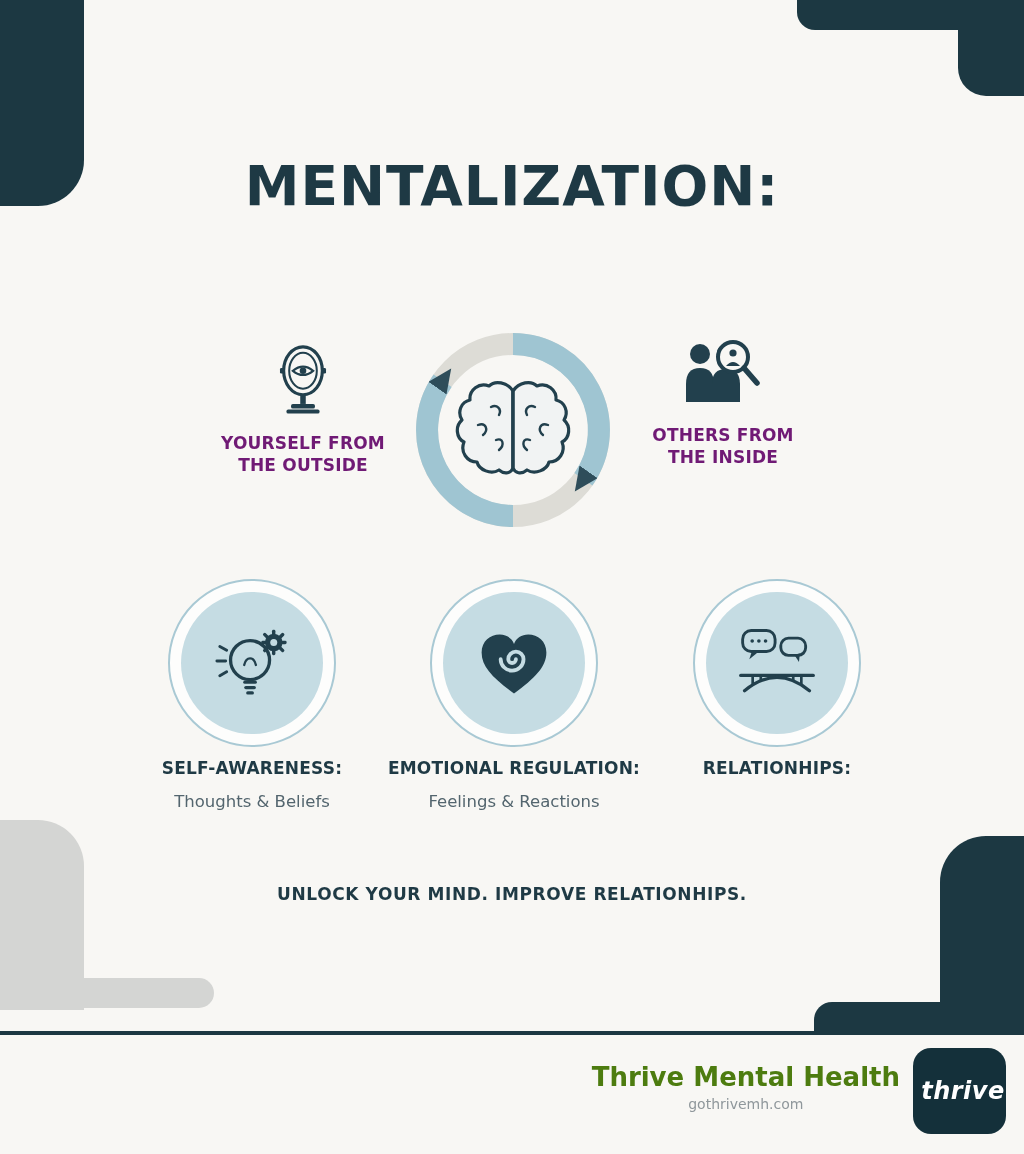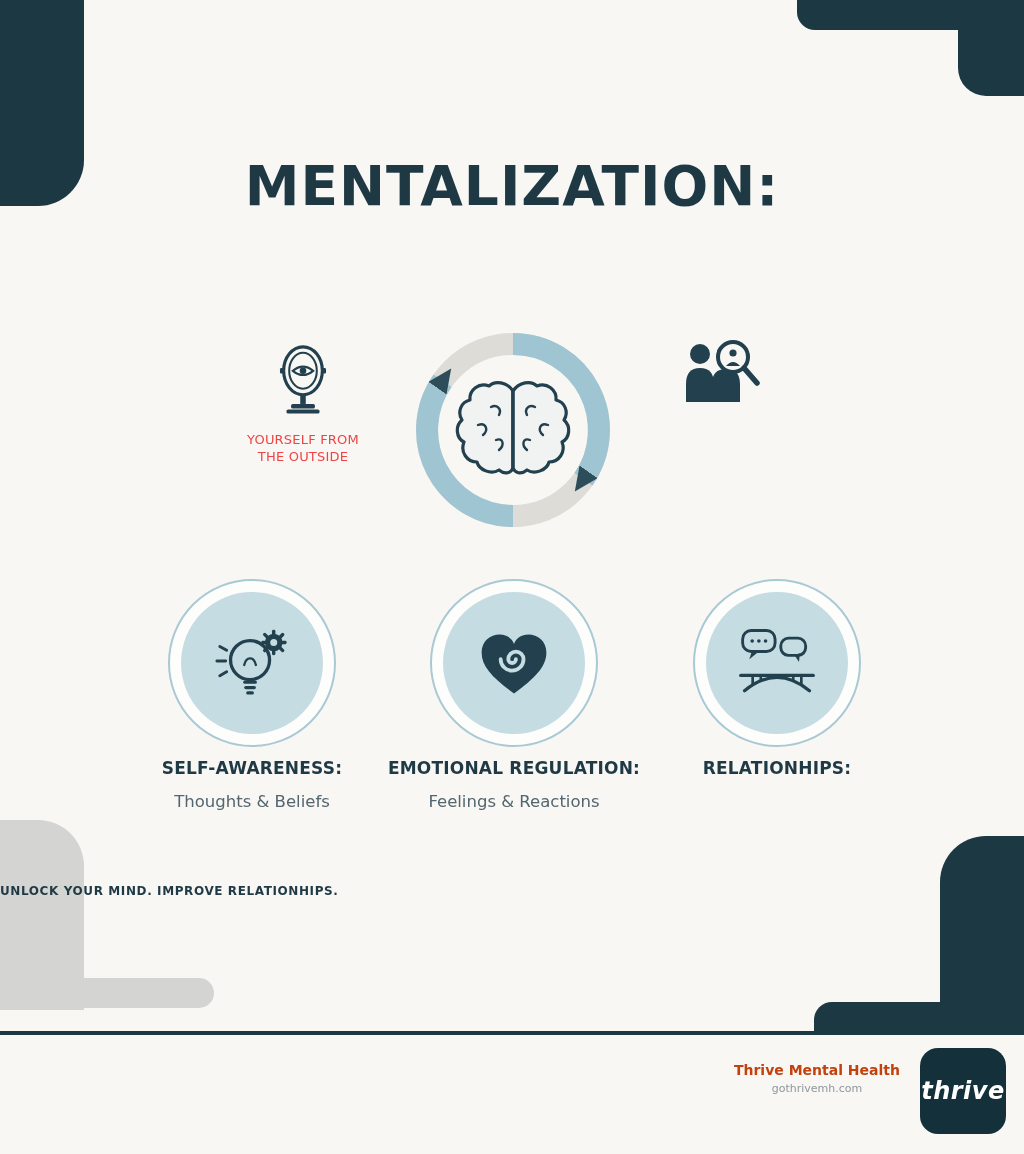--- a/index.html
+++ b/index.html
@@ -23,51 +23,51 @@
   .title{
     position:absolute;top:126px;left:0;width:100%;text-align:center;
     font-weight:800;font-size:55px;line-height:1.18;letter-spacing:1px;color:#1e3944;margin-top:28px;
   }
   .title span{display:block;}
   
   .cycle-side{position:absolute;width:210px;text-align:center;}
   .cycle-left{left:198px;top:340px;}
   .cycle-right{left:618px;top:338px;}
   .cycle-icon{display:block;margin:0 auto 12px auto;}
-  .cycle-label{font-weight:400;font-size:13px;line-height:1.3;color:#ef4444;letter-spacing:.2px;}
+  .cycle-label{font-weight:700;font-size:17px;line-height:1.3;color:#701a75;letter-spacing:.2px;}
   .cycle-label span{display:block;}
   .ring{position:absolute;left:408px;top:325px;width:210px;height:210px;}
   .brain{position:absolute;left:453px;top:376px;width:120px;height:106px;}
   
   .pillar-circle{
     position:absolute;width:168px;height:168px;border-radius:50%;
     border:2px solid #a9c9d4;background:#fdfdfc;
     display:flex;align-items:center;justify-content:center;box-sizing:border-box;
   }
   .pillar-inner{
     width:142px;height:142px;border-radius:50%;background:#c5dce3;
     display:flex;align-items:center;justify-content:center;
   }
   .p1{left:168px;top:579px;} .p2{left:430px;top:579px;} .p3{left:693px;top:579px;}
   .pillar-text{position:absolute;width:270px;text-align:center;top:758px;}
   .t1{left:117px;} .t2{left:379px;} .t3{left:642px;}
   .pillar-title{font-weight:700;font-size:17px;color:#1f3a45;letter-spacing:.2px;}
   .pillar-sub{font-size:16.5px;color:#53656e;margin-top:14px;}
   
   .tagline{
-    position:absolute;top:884px;left:0;width:100%;
-    font-weight:700;font-size:12px;letter-spacing:.6px;color:#1f3a45;
+    position:absolute;top:884px;left:0;width:100%;text-align:center;
+    font-weight:700;font-size:17px;letter-spacing:.6px;color:#1f3a45;
   }
   
   .footer-text{position:absolute;right:124px;top:1062px;text-align:center;}
-  .footer-brand{font-weight:700;font-size:14px;color:#c2410c;}
-  .footer-site{font-size:11px;color:#8f979b;margin-top:4px;}
+  .footer-brand{font-weight:700;font-size:26px;color:#4d7c0f;}
+  .footer-site{font-size:14px;color:#8f979b;margin-top:4px;}
   .logo{
     position:absolute;right:18px;top:1048px;width:86px;height:86px;border-radius:18px;
-    background:#14303a;display:flex;align-items:center;justify-content:center;
+    background:#14303a;display:flex;align-items:center;justify-content:center;padding-left:7px;
   }
   .logo span{color:#ffffff;font-style:italic;font-weight:700;font-size:24px;letter-spacing:.5px;}
   svg{display:block;}
 </style>
 </head>
 <body>
 
 <div class="canvas">
 
   <div class="corner c-tl"></div>
@@ -129,20 +129,24 @@
     <svg class="cycle-icon" width="86" height="74" viewBox="0 0 86 74">
       <circle cx="20" cy="16" r="10" fill="#22404d"></circle>
       <path d="M6,64 V46 Q6,30 20,30 Q34,30 34,46 V64 Z" fill="#22404d"></path>
       <circle cx="46" cy="15" r="9" fill="#22404d"></circle>
       <path d="M32,64 V46 Q32,31 46,31 Q60,31 60,46 V64 Z" fill="#22404d"></path>
       <circle cx="53" cy="19" r="15" fill="#f8f7f4" stroke="#22404d" stroke-width="4"></circle>
       <circle cx="53" cy="15" r="3.6" fill="#22404d"></circle>
       <path d="M46,28 Q53,20 60,28 Z" fill="#22404d"></path>
       <line x1="64" y1="30" x2="77" y2="45" stroke="#22404d" stroke-width="5.5" stroke-linecap="round"></line>
     </svg>
+    <div class="cycle-label">
+      <span>OTHERS FROM</span>
+      <span>THE INSIDE</span>
+    </div>
   </div>
 
   <div class="pillar-circle p1">
     <div class="pillar-inner">
       <svg width="78" height="84" viewBox="0 0 80 86">
         <g stroke="#22404d" stroke-width="3" stroke-linecap="round">
           <line x1="7" y1="26" x2="14" y2="30"></line>
           <line x1="4" y1="41" x2="13" y2="41"></line>
           <line x1="7" y1="56" x2="14" y2="52"></line>
         </g>

